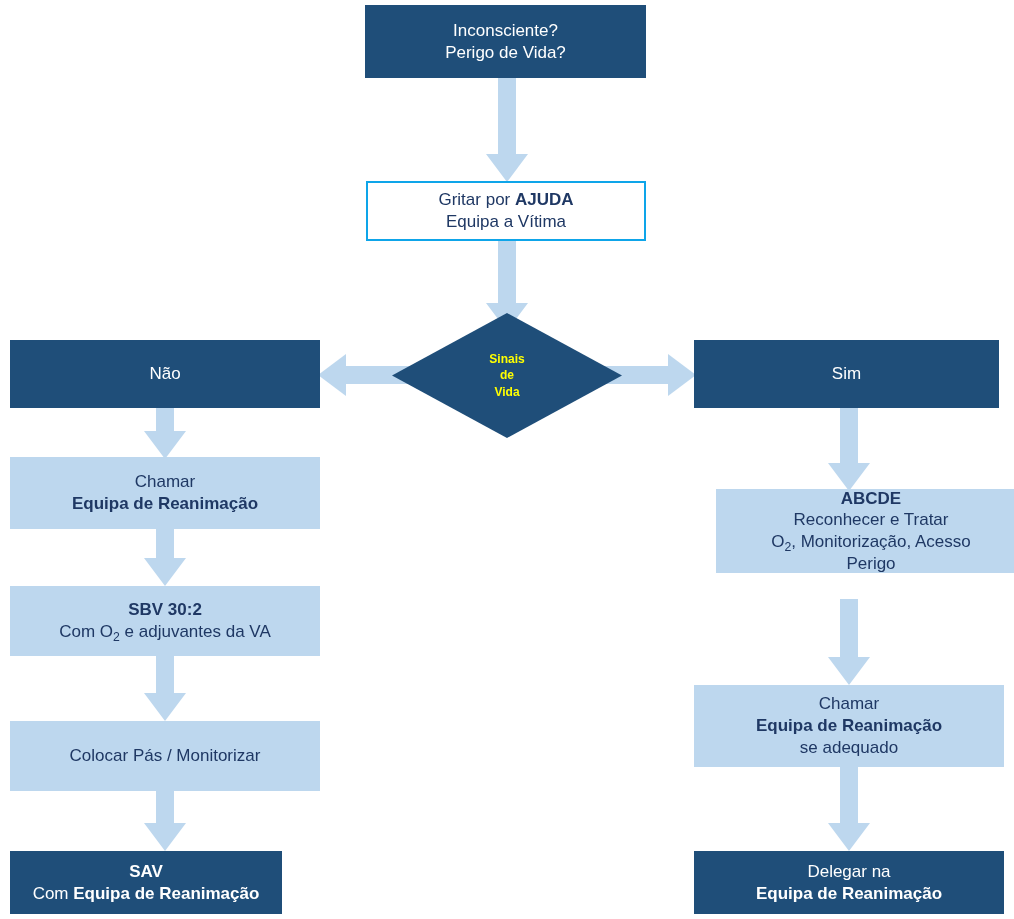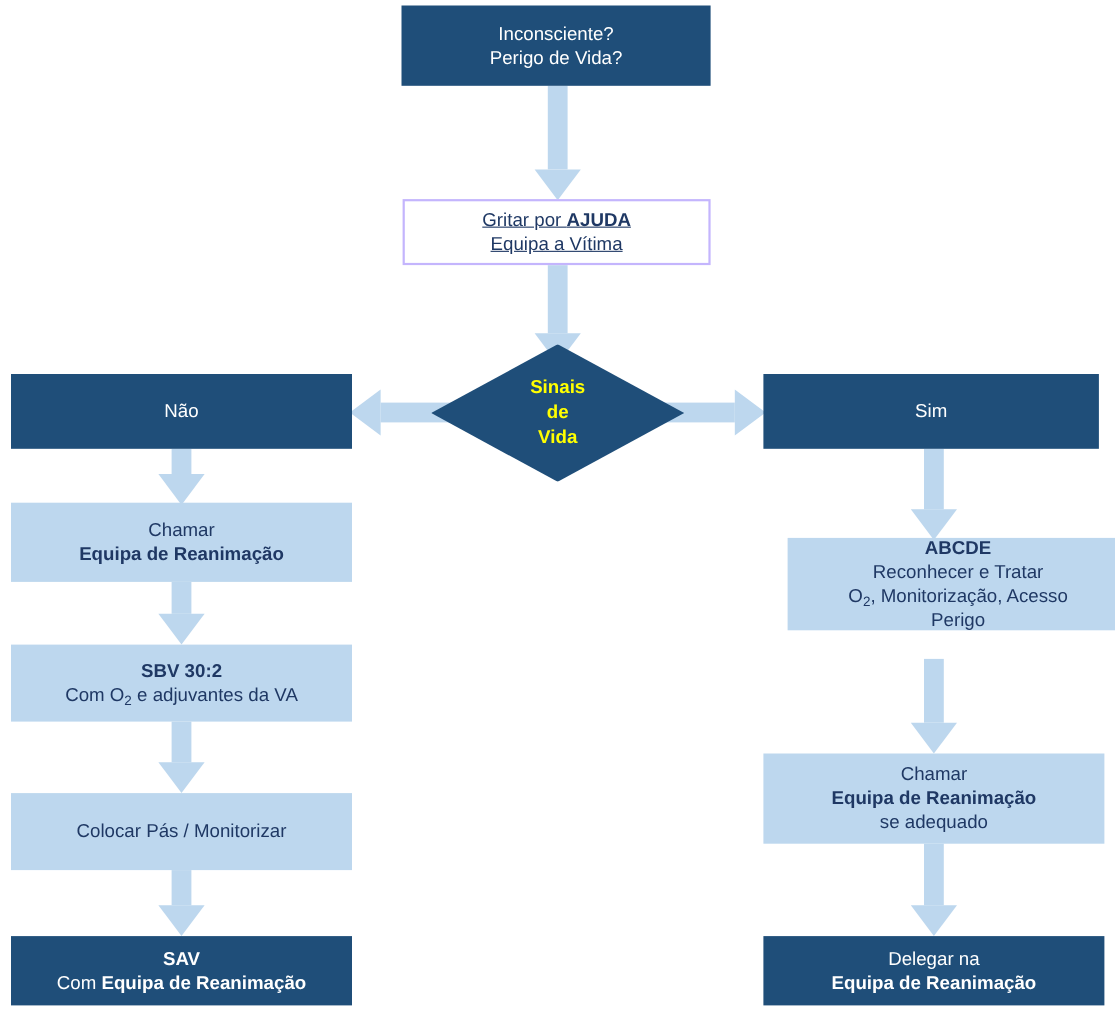--- a/index.html
+++ b/index.html
@@ -38,22 +38,21 @@
     background: #1F4E79;
     color: #ffffff;
   }
   .node.light {
     background: #BDD7EE;
     color: #1F3864;
   }
   .node.outline {
     background: #ffffff;
     color: #1F3864;
-    border: 2px solid #c4b5fd;
-    text-decoration: underline;
+    border: 2px solid #0ea5e9;
   }
 
   
   .diamond {
     position: absolute;
     z-index: 4;
   }
   .diamond .dshape {
     position: absolute;
     inset: 0;
@@ -62,21 +61,21 @@
   }
   .diamond .dlabel {
     position: absolute;
     inset: 0;
     display: flex;
     flex-direction: column;
     align-items: center;
     justify-content: center;
     color: #FFFF00;
     font-weight: bold;
-    font-size: 17px;
+    font-size: 12px;
     line-height: 1.35;
     text-align: center;
   }
 
   
   .arrow-down {
     position: absolute;
     z-index: 1;
   }
   .arrow-down .shaft {
@@ -204,21 +203,21 @@
 
   <div class="node light" style="left:10px; top:721px; width:310px; height:70px;">
     <span class="line">Colocar Pás / Monitorizar</span>
   </div>
 
   <div class="arrow-down" style="left:144px; top:791px; width:42px; height:60px;">
     <div class="shaft" style="height:32px;"></div>
     <div class="head"></div>
   </div>
 
-  <div class="node dark" style="left:10px; top:851px; width:310px; height:63px;">
+  <div class="node dark" style="left:10px; top:851px; width:272px; height:63px;">
     <span class="line b">SAV</span>
     <span class="line">
       <span>Com </span><span class="b">Equipa de Reanimação</span>
     </span>
   </div>
 
   <div class="node dark" style="left:694px; top:340px; width:305px; height:68px;">
     <span class="line">Sim</span>
   </div>
 

